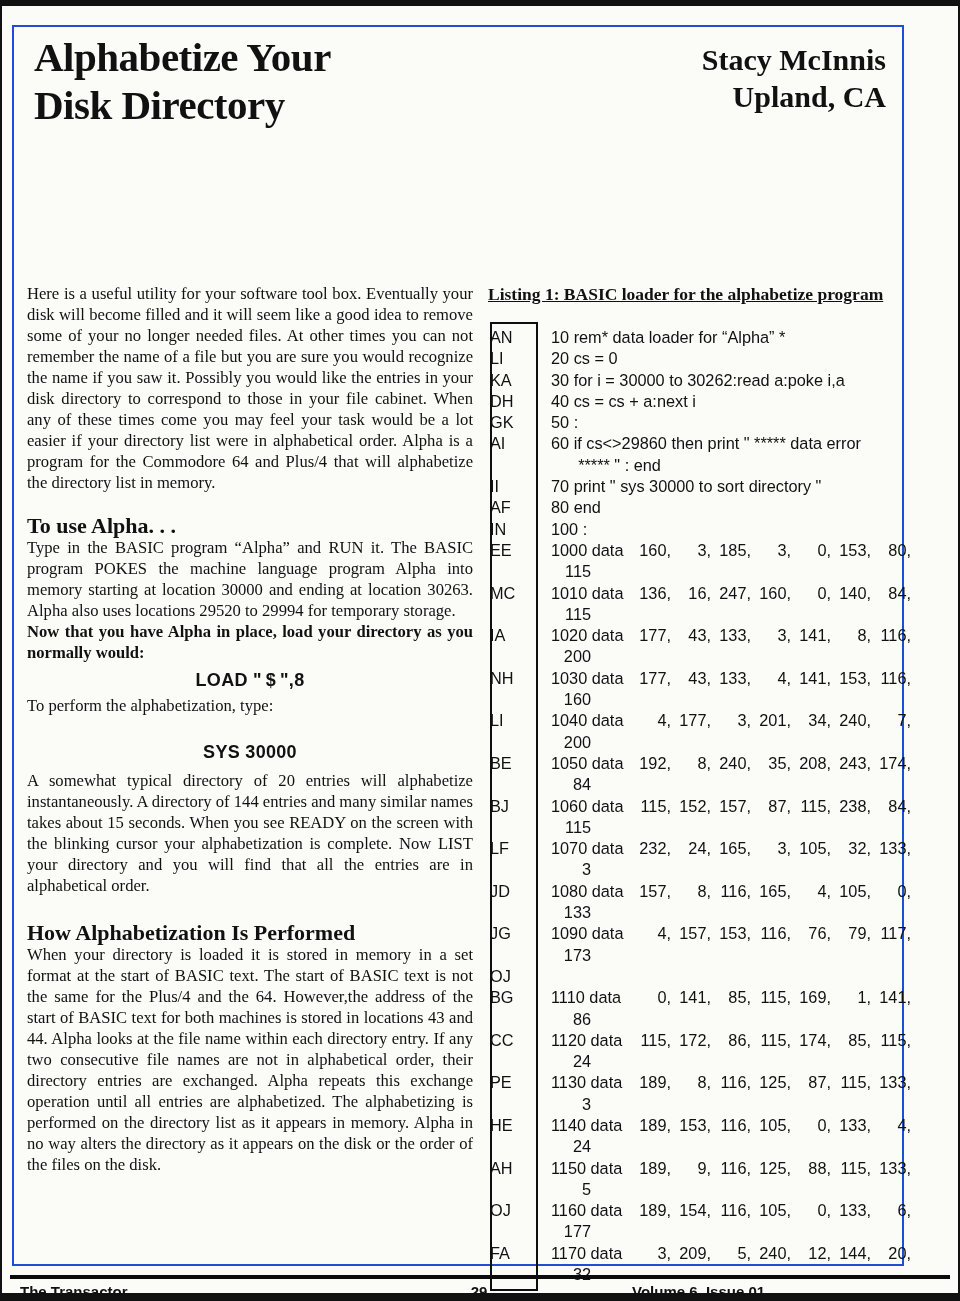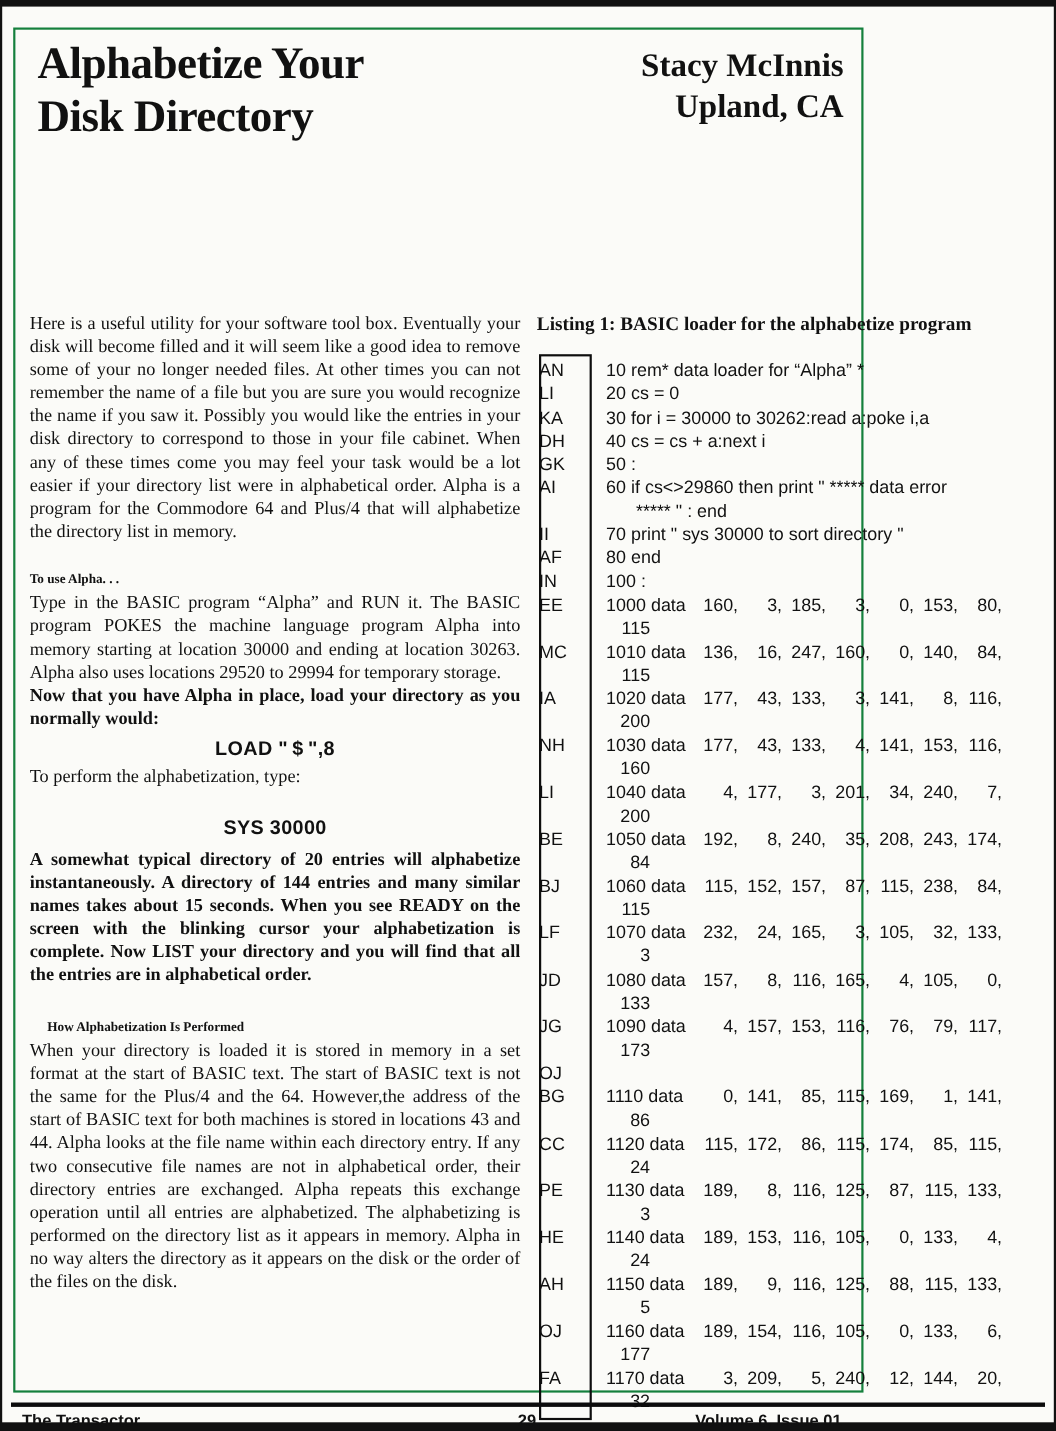--- a/index.html
+++ b/index.html
@@ -8,57 +8,57 @@
     background:#111;
     position:relative;
     font-family:"Liberation Serif", serif;
     color:#111;
   }
   .page{
     position:absolute;left:2px;right:2px;top:6px;bottom:8px;
     background:#fbfbf8;
   }
   .content-box{
-    position:absolute;left:10px;top:19px;width:773px;height:1241px;
-    border:2px solid #15803d;box-sizing:border-box;
+    position:absolute;left:10px;top:19px;width:892px;height:1241px;
+    border:2px solid #1d4ed8;box-sizing:border-box;
   }
   
   .title{
     position:absolute;left:20px;top:6px;
     font-weight:bold;font-size:41px;line-height:48px;letter-spacing:-0.5px;
   }
   .author{
     position:absolute;right:16px;top:14px;text-align:right;
     font-weight:bold;font-size:30px;line-height:37px;
   }
   
   .col-left{position:absolute;left:13px;top:256px;width:446px;}
   .col-right{position:absolute;left:474px;top:256px;width:458px;}
   .col-left p{
     margin:0;font-size:16.6px;line-height:21px;text-align:justify;
   }
   .sec-head{
-    margin:0;font-weight:bold;font-size:12px;line-height:22px;
+    margin:0;font-weight:bold;font-size:22px;line-height:22px;
     font-family:"Liberation Serif", serif;
   }
   .h1gap{margin-top:22px;}
   .p2gap{margin-top:21px;}
   .p3gap{margin-top:26px;font-weight:bold;}
   .cmd{
     text-align:center;font-family:"Liberation Sans", sans-serif;
     font-weight:bold;font-size:18px;line-height:24px;letter-spacing:0.3px;
   }
   .cmd1{margin-top:5px;margin-bottom:3px;}
   .cmd2{margin-top:24px;margin-bottom:6px;}
-  .p5gap{margin-top:0;font-weight:bold;}
-  .h2gap{margin-top:26px;margin-left:16px;}
+  .p5gap{margin-top:0;}
+  .h2gap{margin-top:26px;}
   .p6gap{margin-top:16px;}
   
   .listing-title{
-    margin:0;font-weight:bold;font-size:17.5px;line-height:22px;
+    margin:0;font-weight:bold;font-size:17.5px;line-height:22px;text-decoration:underline;
   }
   .listing{
     position:relative;margin-top:17px;padding:5px 0 6px;
   }
   .code-frame{
     position:absolute;left:2px;top:0;bottom:0;width:48px;
     border:2px solid #0e0e0e;box-sizing:border-box;
   }
   .lrow{
     display:flex;padding-left:2px;

